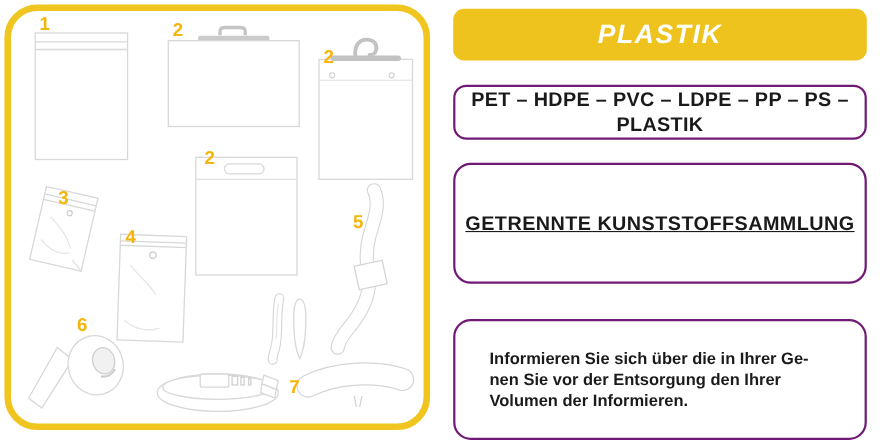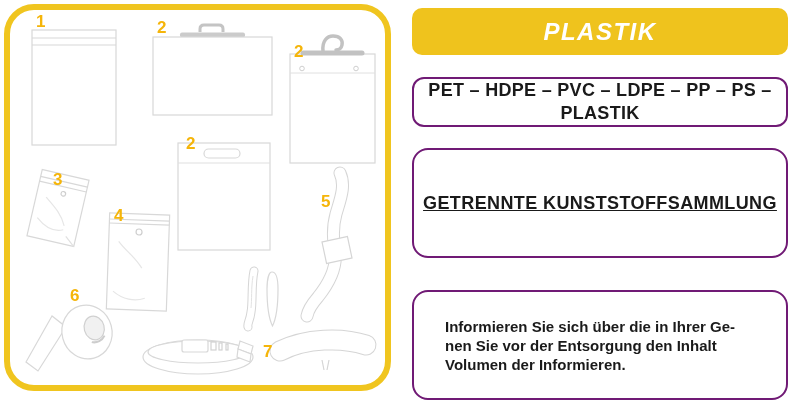--- a/index.html
+++ b/index.html
@@ -139,17 +139,17 @@
     <div class="mline">PET – HDPE – PVC – LDPE – PP – PS –</div>
     <div class="mline">PLASTIK</div>
   </div>
 
   <div class="rbox collection">
     <span>GETRENNTE KUNSTSTOFFSAMMLUNG</span>
   </div>
 
   <div class="rbox info">
     <div class="info-line">Informieren Sie sich über die in Ihrer Ge-</div>
-    <div class="info-line">nen Sie vor der Entsorgung den Inhalt</div>
+    <div class="info-line">nen Sie vor der Entsorgung den Ihrer</div>
     <div class="info-line last">Volumen der Informieren.</div>
   </div>
 
 </div>
 
 </body></html>

